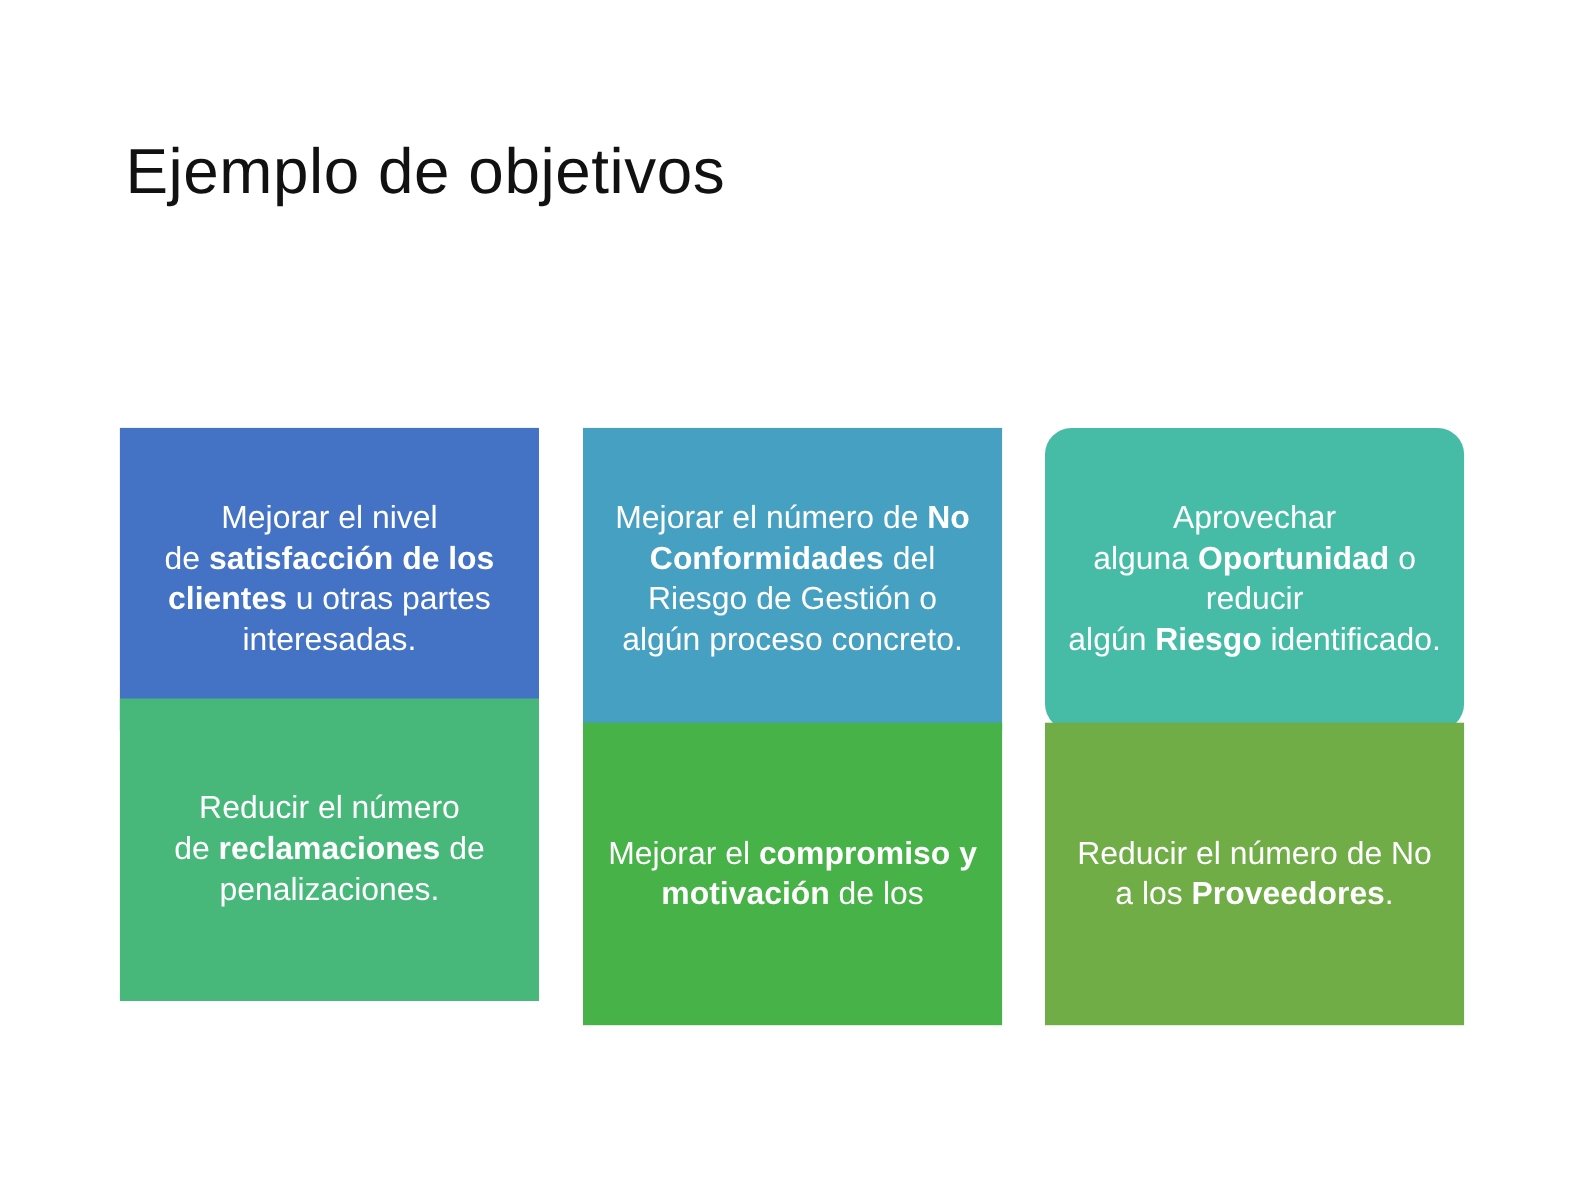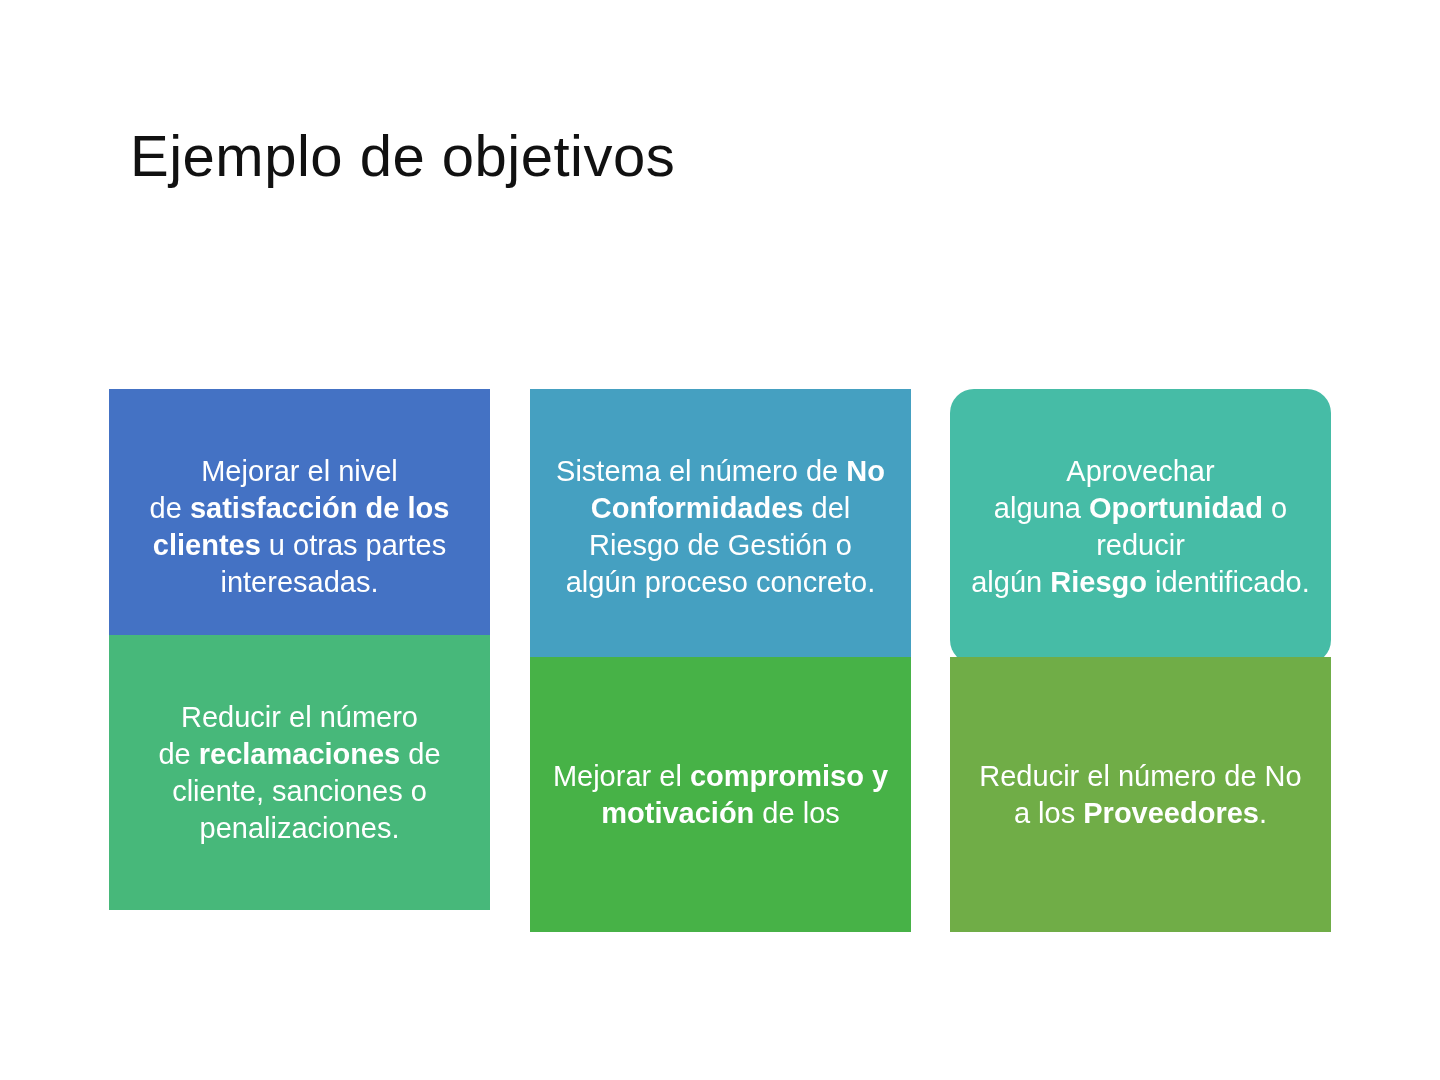--- a/index.html
+++ b/index.html
@@ -2,21 +2,21 @@
 <html><head>
   <meta charset="utf-8">
   <style>
     html, body { margin: 0; padding: 0; }
     body {
       width: 1440px; height: 1080px; background: #ffffff; position: relative; overflow: hidden;
       font-family: "Liberation Sans", "DejaVu Sans", sans-serif;
     }
     .title {
       position: absolute; left: 114px; top: 122px;
-      font-size: 58px; color: #111111; font-weight: normal; letter-spacing: 0.5px; margin-left: 16px;
+      font-size: 58px; color: #111111; font-weight: normal; letter-spacing: 0.5px;
     }
     .box {
       position: absolute; width: 381px; height: 275px;
       display: flex; align-items: center; justify-content: center;
       color: #ffffff; text-align: center;
       font-size: 29px; line-height: 37px;
       box-sizing: border-box; padding: 0 8px;
     }
     .box .line { display: block; white-space: nowrap; }
     .box b { font-weight: bold; }
@@ -29,39 +29,38 @@
 <div class="box" style="left: 109px; top: 389px; background: rgb(68, 114, 196);">
     <div class="content">
       <span class="line"><span>Mejorar el nivel</span></span>
       <span class="line"><span>de </span><b>satisfacción de los</b></span>
       <span class="line"><b>clientes</b><span> u otras partes</span></span>
       <span class="line"><span>interesadas.</span></span>
     </div>
   </div>
 <div class="box" style="left: 530px; top: 389px; background: rgb(69, 160, 193);">
     <div class="content">
-      <span class="line"><span>Sistema el número de </span><b>No</b></span>
+      <span class="line"><span>Mejorar el número de </span><b>No</b></span>
       <span class="line"><b>Conformidades</b><span> del</span></span>
       <span class="line"><span>Riesgo de Gestión o</span></span>
       <span class="line"><span>algún proceso concreto.</span></span>
     </div>
   </div>
 <div class="box" style="left: 950px; top: 389px; background: rgb(70, 188, 166); border-radius: 24px;">
     <div class="content">
       <span class="line"><span>Aprovechar</span></span>
       <span class="line"><span>alguna </span><b>Oportunidad</b><span> o</span></span>
       <span class="line"><span>reducir</span></span>
       <span class="line"><span>algún </span><b>Riesgo</b><span> identificado.</span></span>
     </div>
   </div>
 <div class="box" style="left: 109px; top: 635px; background: rgb(71, 184, 122);">
     <div class="content">
       <span class="line"><span>Reducir el número</span></span>
       <span class="line"><span>de </span><b>reclamaciones</b><span> de</span></span>
-      <span class="line"><span>cliente, sanciones o</span></span>
       <span class="line"><span>penalizaciones.</span></span>
     </div>
   </div>
 <div class="box" style="left: 530px; top: 657px; background: rgb(71, 178, 71);">
     <div class="content">
       <span class="line"><span>Mejorar el </span><b>compromiso y</b></span>
       <span class="line"><b>motivación</b><span> de los</span></span>
     </div>
   </div>
 <div class="box" style="left: 950px; top: 657px; background: rgb(112, 173, 71);">

